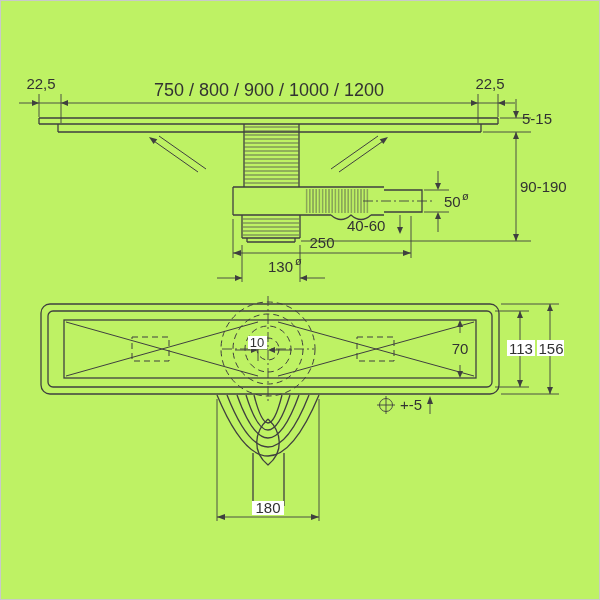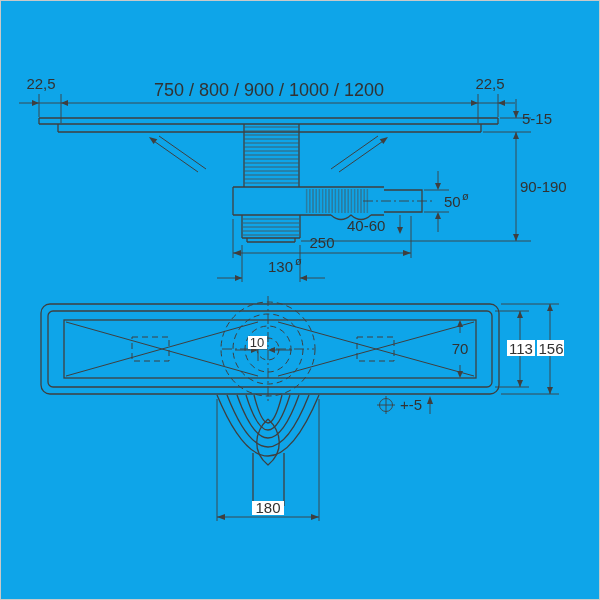--- a/index.html
+++ b/index.html
@@ -1,18 +1,18 @@
 <!DOCTYPE html>
 <html><head>
 <meta charset="utf-8">
 <style>
   html,body{margin:0;padding:0;background:#fff;}
   #canvas{
     position:relative;width:598px;height:598px;border:1px solid #c9c9c9;
-    background:#0ea5e9;font-family:"Liberation Sans","DejaVu Sans",sans-serif;
+    background:#bef264;font-family:"Liberation Sans","DejaVu Sans",sans-serif;
   }
   svg{display:block;}
   .ln{stroke:#3f3f3f;stroke-width:1.3;fill:none;stroke-linecap:butt;}
   .thin{stroke-width:1;}
   .dim{stroke:#3f3f3f;stroke-width:0.9;fill:none;}
   .arr{fill:#3f3f3f;stroke:none;}
   .dash{stroke-dasharray:6 4;stroke-width:1;}
   .cdash{stroke:#3f3f3f;fill:none;stroke-width:0.9;stroke-dasharray:10 3 2 3;}
   .bg{fill:#ffffff;stroke:none;}
   text{fill:#323232;font-size:15px;font-family:"Liberation Sans","DejaVu Sans",sans-serif;}

